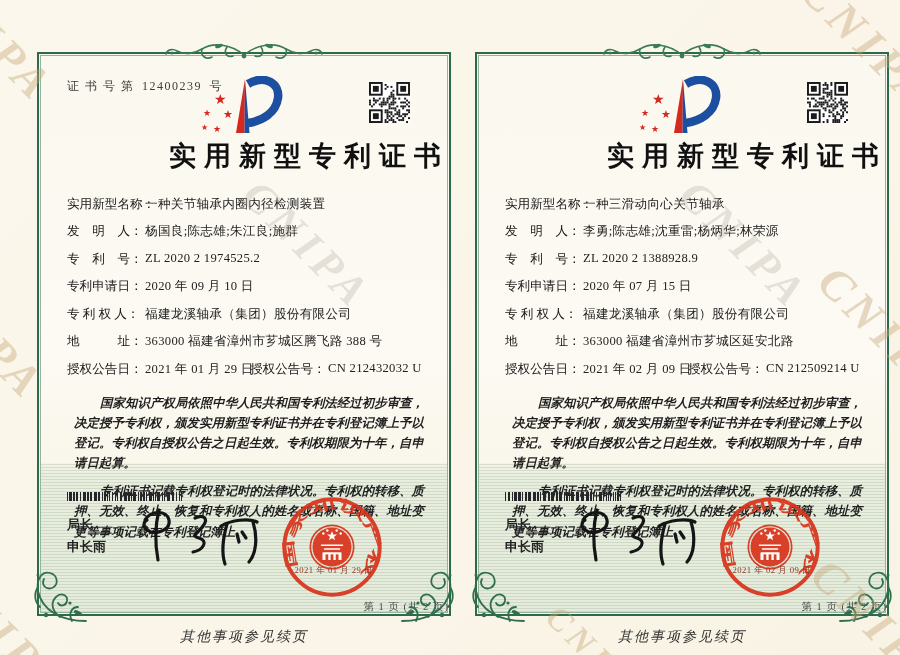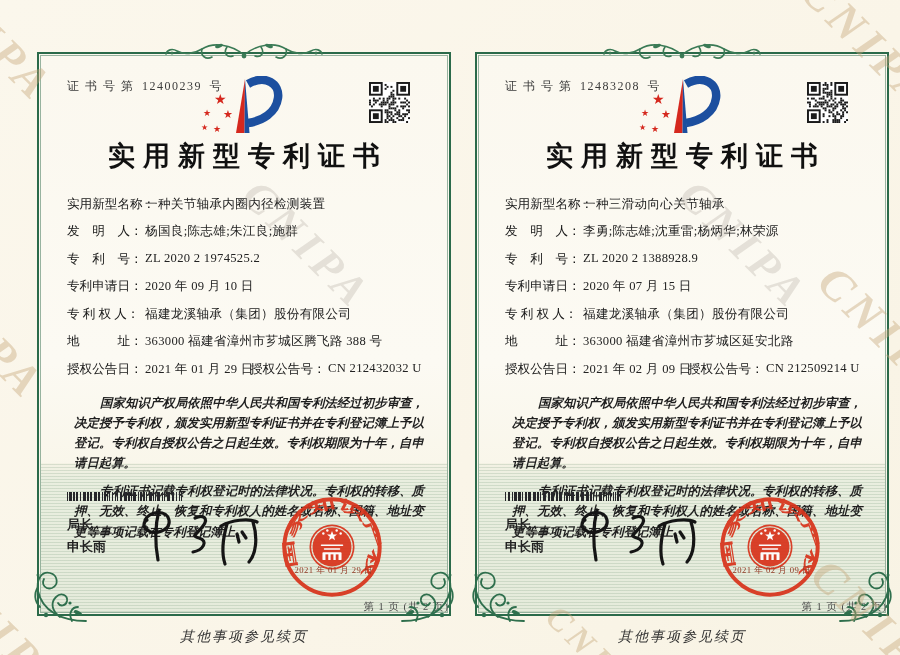--- a/index.html
+++ b/index.html
@@ -20,21 +20,21 @@
   .band{
     position:absolute;left:2px;right:2px;bottom:2px;height:149px;z-index:0;
     background:
       repeating-linear-gradient(0deg,rgba(104,142,110,.20) 0 1px,rgba(104,142,110,0) 1px 3px),
       linear-gradient(180deg,#f4f2e4 0,#e9eedf 16px,#e5ebdb 100%);
   }
   .cert-no{position:absolute;top:24px;left:28px;font-size:12px;letter-spacing:1.5px;color:#3a3a3a;z-index:2;white-space:nowrap;}
   .cert-no .num{padding:0 3px;}
   .qr{position:absolute;top:28px;left:330px;z-index:2;}
   .logo{position:absolute;top:22px;left:160px;z-index:2;}
-  .title{position:absolute;top:84px;left:0;right:0;text-align:center;font-size:27px;font-weight:bold;
+  .title{position:absolute;top:84px;left:0;right:0;text-align:right;font-size:27px;font-weight:bold;
          letter-spacing:8px;text-indent:8px;color:#101010;z-index:2;}
   .field{position:absolute;left:28px;right:14px;display:flex;font-size:12.6px;color:#222;white-space:nowrap;z-index:2;}
   .field .lab{width:78px;flex:none;color:#191919;}
   .field .val{letter-spacing:.3px;}
   .field .val.w1{width:105px;flex:none;}
   .f1{top:142px}.f2{top:169px}.f3{top:197px}.f4{top:224px}.f5{top:252px}.f6{top:279px}.f7{top:307px}
   .paras{position:absolute;top:331px;left:27px;right:17px;font-size:12.4px;line-height:1.62;
          font-style:italic;color:#1f1f1f;text-align:justify;z-index:2;}
   .paras p{margin:8px;text-indent:2.1em;font-weight:bold;}
   .barcode{position:absolute;top:438px;left:28px;z-index:2;}
@@ -427,25 +427,20 @@
         <path d="M46,70 C42,62 46,56 52,56"></path>
     </g>
     <g fill="#2f6f4d">
       <circle cx="20" cy="64" r="2.2"></circle>
         <circle cx="44" cy="52" r="1.6"></circle>
         <circle cx="12" cy="24" r="1.5"></circle>
       <ellipse cx="52" cy="62" rx="4.5" ry="2" transform="rotate(28 52 62)"></ellipse>
     </g>
   </svg>
 
-  <div class="cert-no">
-    <span>证 书 号 第</span>
-    <span class="num">12483208</span>
-    <span>号</span>
-  </div>
 
   <svg class="logo" width="90" height="60" viewBox="0 0 90 60">
     <polygon points="46,3 37,57 45.5,57" fill="#d5281e"></polygon>
     <polygon points="46,3 45.5,57 50.5,57" fill="#1c4f9f"></polygon>
     <path d="M49,8 C67,-2 81,8 79,22 C77,37 63,45 49,47" stroke="#1c4f9f" stroke-width="8.5" fill="none"></path>
     <g fill="#d5281e" font-family="&quot;DejaVu Sans&quot;,sans-serif">
       <text x="15" y="28" font-size="14">★</text>
         <text x="4" y="40" font-size="9">★</text>
       <text x="24" y="42" font-size="11">★</text>
         <text x="2" y="54" font-size="8">★</text>

